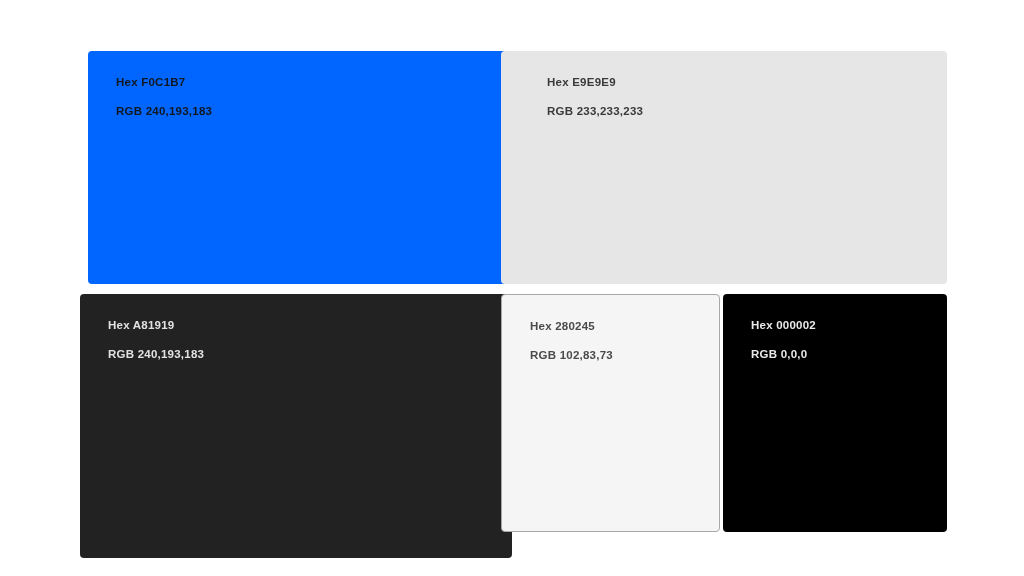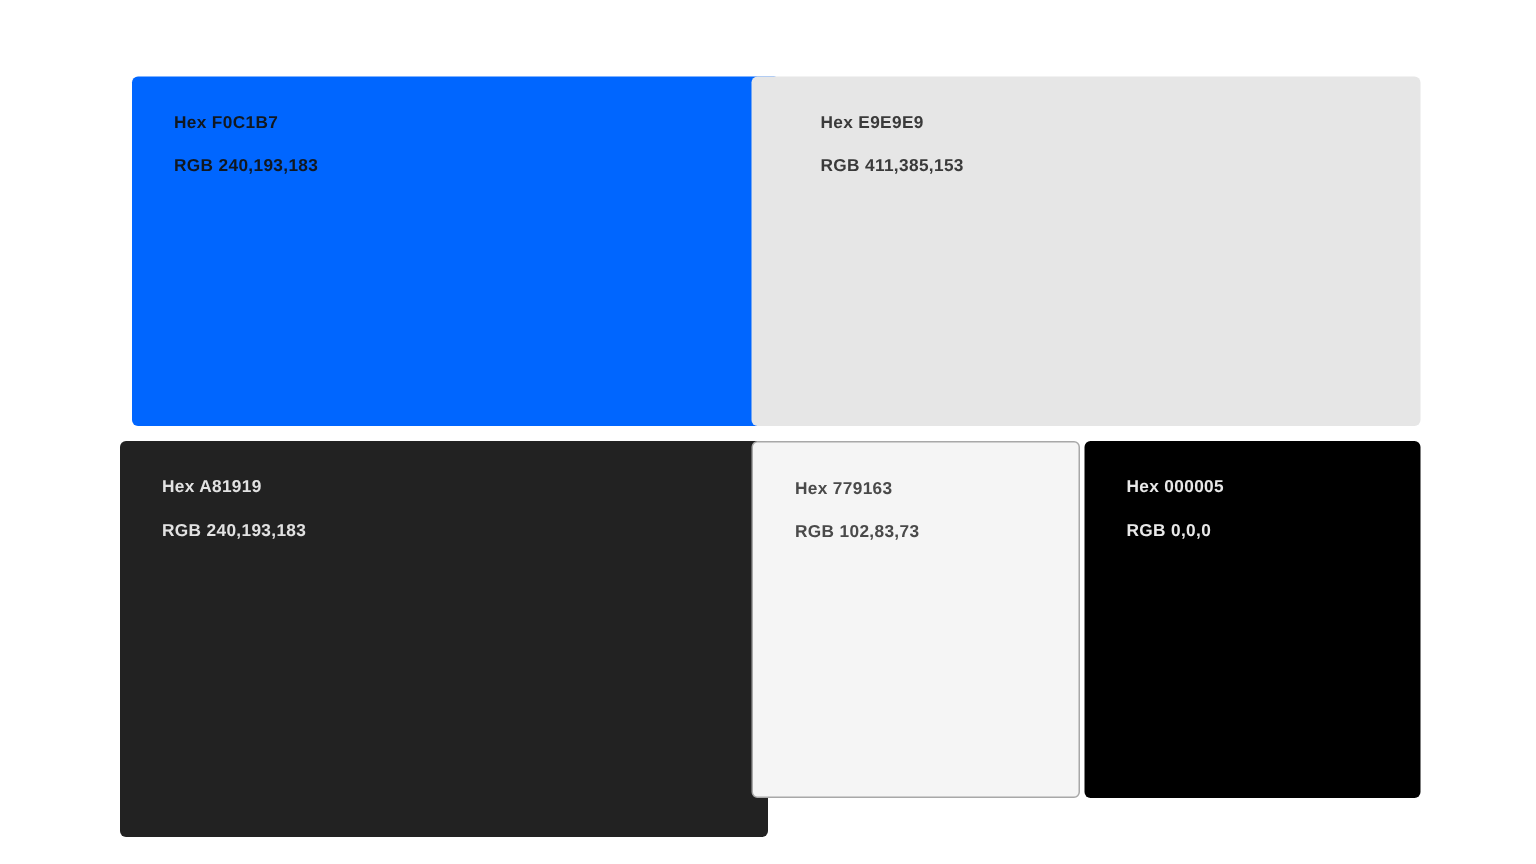--- a/index.html
+++ b/index.html
@@ -67,31 +67,31 @@
 
 <div class="board">
 
   <div class="swatch" id="card-0" style="background: rgb(0, 102, 255); color: rgb(17, 24, 32); border: none;">
     <div class="swatch-line hex">Hex F0C1B7</div>
     <div class="swatch-line rgb">RGB 240,193,183</div>
   </div>
 
   <div class="swatch" id="card-1" style="background: rgb(230, 230, 230); color: rgb(58, 58, 58); border: none;">
     <div class="swatch-line hex">Hex E9E9E9</div>
-    <div class="swatch-line rgb">RGB 411,385,153</div>
+    <div class="swatch-line rgb">RGB 233,233,233</div>
   </div>
 
   <div class="swatch" id="card-2" style="background: rgb(34, 34, 34); color: rgb(226, 226, 226); border: none;">
     <div class="swatch-line hex">Hex A81919</div>
     <div class="swatch-line rgb">RGB 240,193,183</div>
   </div>
 
   <div class="swatch" id="card-3" style="background: rgb(245, 245, 245); color: rgb(74, 74, 74); border: 1px solid rgb(168, 168, 168);">
-    <div class="swatch-line hex">Hex 779163</div>
+    <div class="swatch-line hex">Hex 280245</div>
     <div class="swatch-line rgb">RGB 102,83,73</div>
   </div>
 
   <div class="swatch" id="card-4" style="background: rgb(0, 0, 0); color: rgb(232, 232, 232); border: none;">
-    <div class="swatch-line hex">Hex 000005</div>
+    <div class="swatch-line hex">Hex 000002</div>
     <div class="swatch-line rgb">RGB 0,0,0</div>
   </div>
 
 </div>
 
 </body></html>

